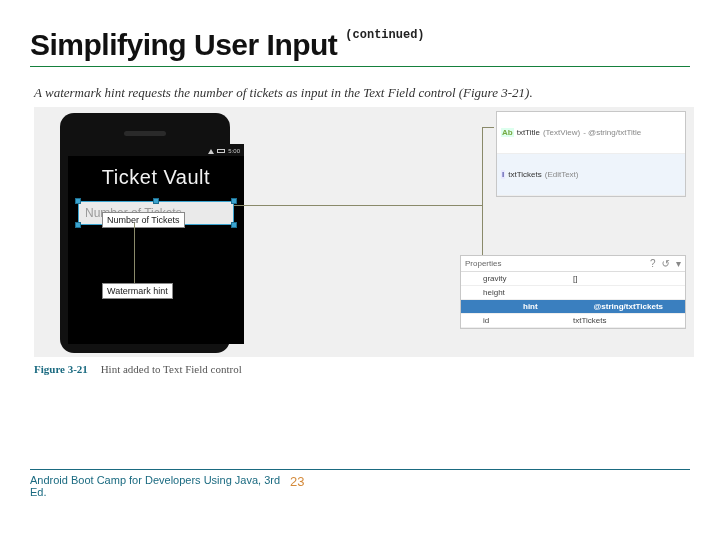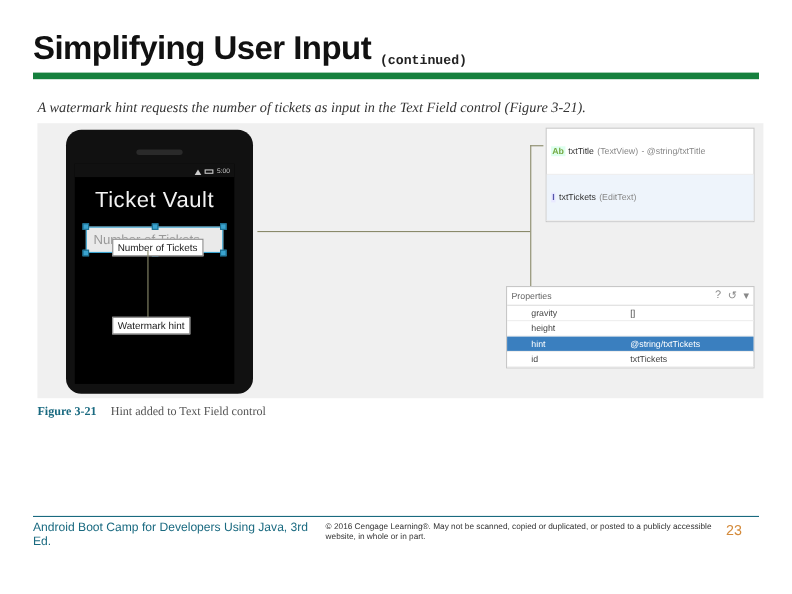--- a/index.html
+++ b/index.html
@@ -9,23 +9,23 @@
     background: #fff;
     font-family: Arial, Helvetica, sans-serif;
     position: relative;
     overflow: hidden;
   }
   .slide {
     padding: 28px 30px 0 30px;
   }
   .title-row {
     display: flex;
-    align-items: flex-end;
+    align-items: flex-start;
     gap: 8px;
-    border-bottom: 6px solid #15803d;
+    border-bottom: 1px solid #15803d;
     padding-bottom: 4px;
     margin-bottom: 18px;
   }
   .title {
     font-size: 30px;
     font-weight: 700;
     color: #111;
     letter-spacing: -0.5px;
   }
   .continued {
@@ -61,21 +61,21 @@
   }
   .speaker {
     width: 42px;
     height: 5px;
     background: #2a2a2a;
     border-radius: 3px;
     margin: 0 auto 8px auto;
   }
   .screen {
     background: #000;
-    width: 145px;
+    width: 176px;
     height: 200px;
     position: relative;
   }
   .statusbar {
     height: 12px;
     background: #111;
     color: #ccc;
     font-size: 6px;
     text-align: right;
     padding: 2px 4px 0 0;
@@ -185,21 +185,21 @@
     display: flex;
     padding: 2px 22px;
     border-bottom: 1px solid #eee;
   }
   .prop-key { flex: 1; color: #444; }
   .prop-val { flex: 1; color: #444; text-align:left; }
   .prop-hint {
     background: #3a7fbf;
     color: #fff;
   }
-  .prop-hint .prop-key, .prop-hint .prop-val { color: #fff; font-weight:normal; }
+  .prop-hint .prop-key, .prop-hint .prop-val { color: #fff; font-weight:bold;margin-left:40px; }
   .fig-caption {
     font-size: 11px;
     color: #1a6a80;
     margin: 6px 0 0 4px;
     font-family: Georgia, serif;
   }
   .fig-caption .num { font-weight: bold; color:#1a6a80;margin-top:48px; }
   .fig-caption .desc { color: #555; font-style: normal; margin-left:10px;margin-top:40px; }
   
   .footer {
@@ -320,15 +320,14 @@
   </div>
 
   <div class="fig-caption">
     <span class="num">Figure 3-21</span>
     <span class="desc">Hint added to Text Field control</span>
   </div>
 </div>
 
 <div class="footer">
   <div class="foot-left">Android Boot Camp for Developers Using Java, 3rd Ed.</div>
-  <div class="foot-copy">© 2016 Cengage Learning®. May not be scanned, copied or duplicated, or posted to a publicly accessible website, in whole or in part.</div>
   <div class="foot-page">23</div>
 </div>
 
 </body></html>

